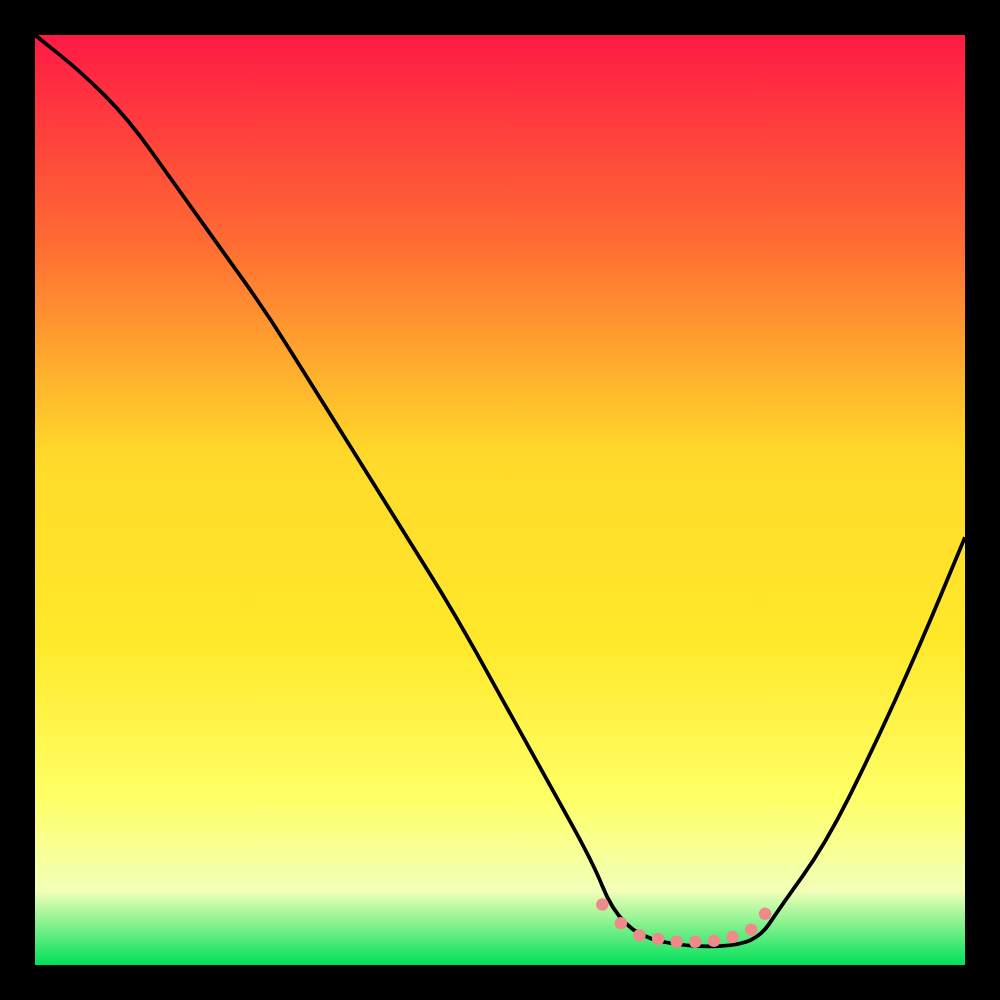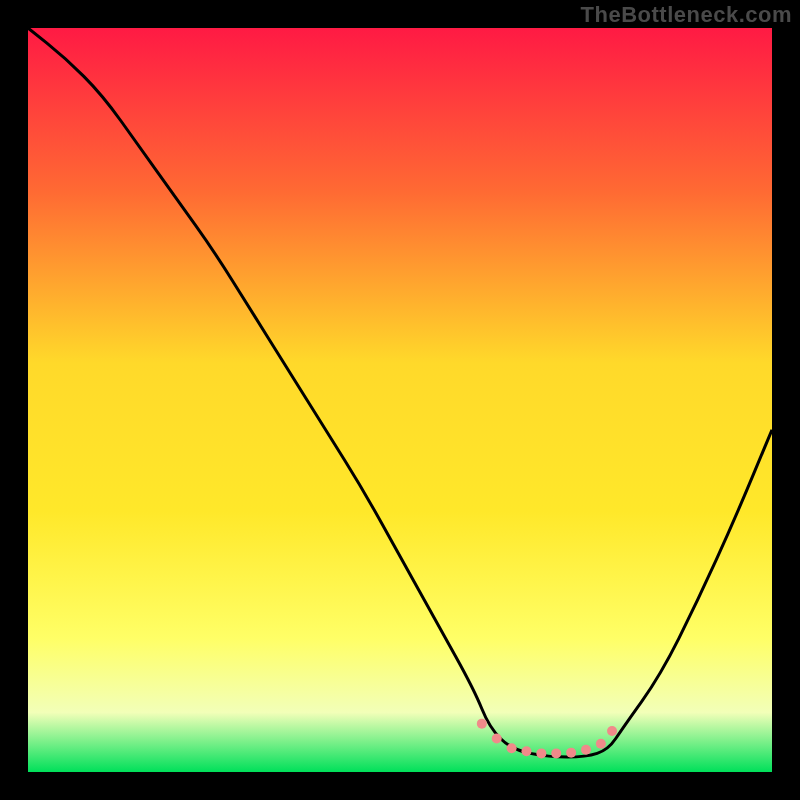--- a/index.html
+++ b/index.html
@@ -37,21 +37,20 @@
   }
   svg {
     display: block;
   }
 </style>
 </head>
 <body>
 
 <div class="frame">
 
-  <div class="watermark">TheBottleneck.com</div>
 
   <div class="plot-area">
     <svg id="chart-svg" width="744" height="744" viewBox="0 0 744 744">
       <defs>
         <linearGradient id="bg-grad" x1="0" y1="0" x2="0" y2="1">
           <stop id="g0" offset="0%" stop-color="#ff1a44"></stop>
           <stop id="g1" offset="22%" stop-color="#ff6a33"></stop>
           <stop id="g2" offset="45%" stop-color="#ffd92a"></stop>
           <stop id="g3" offset="65%" stop-color="#ffe82a"></stop>
           <stop id="g4" offset="82%" stop-color="#ffff66"></stop>

